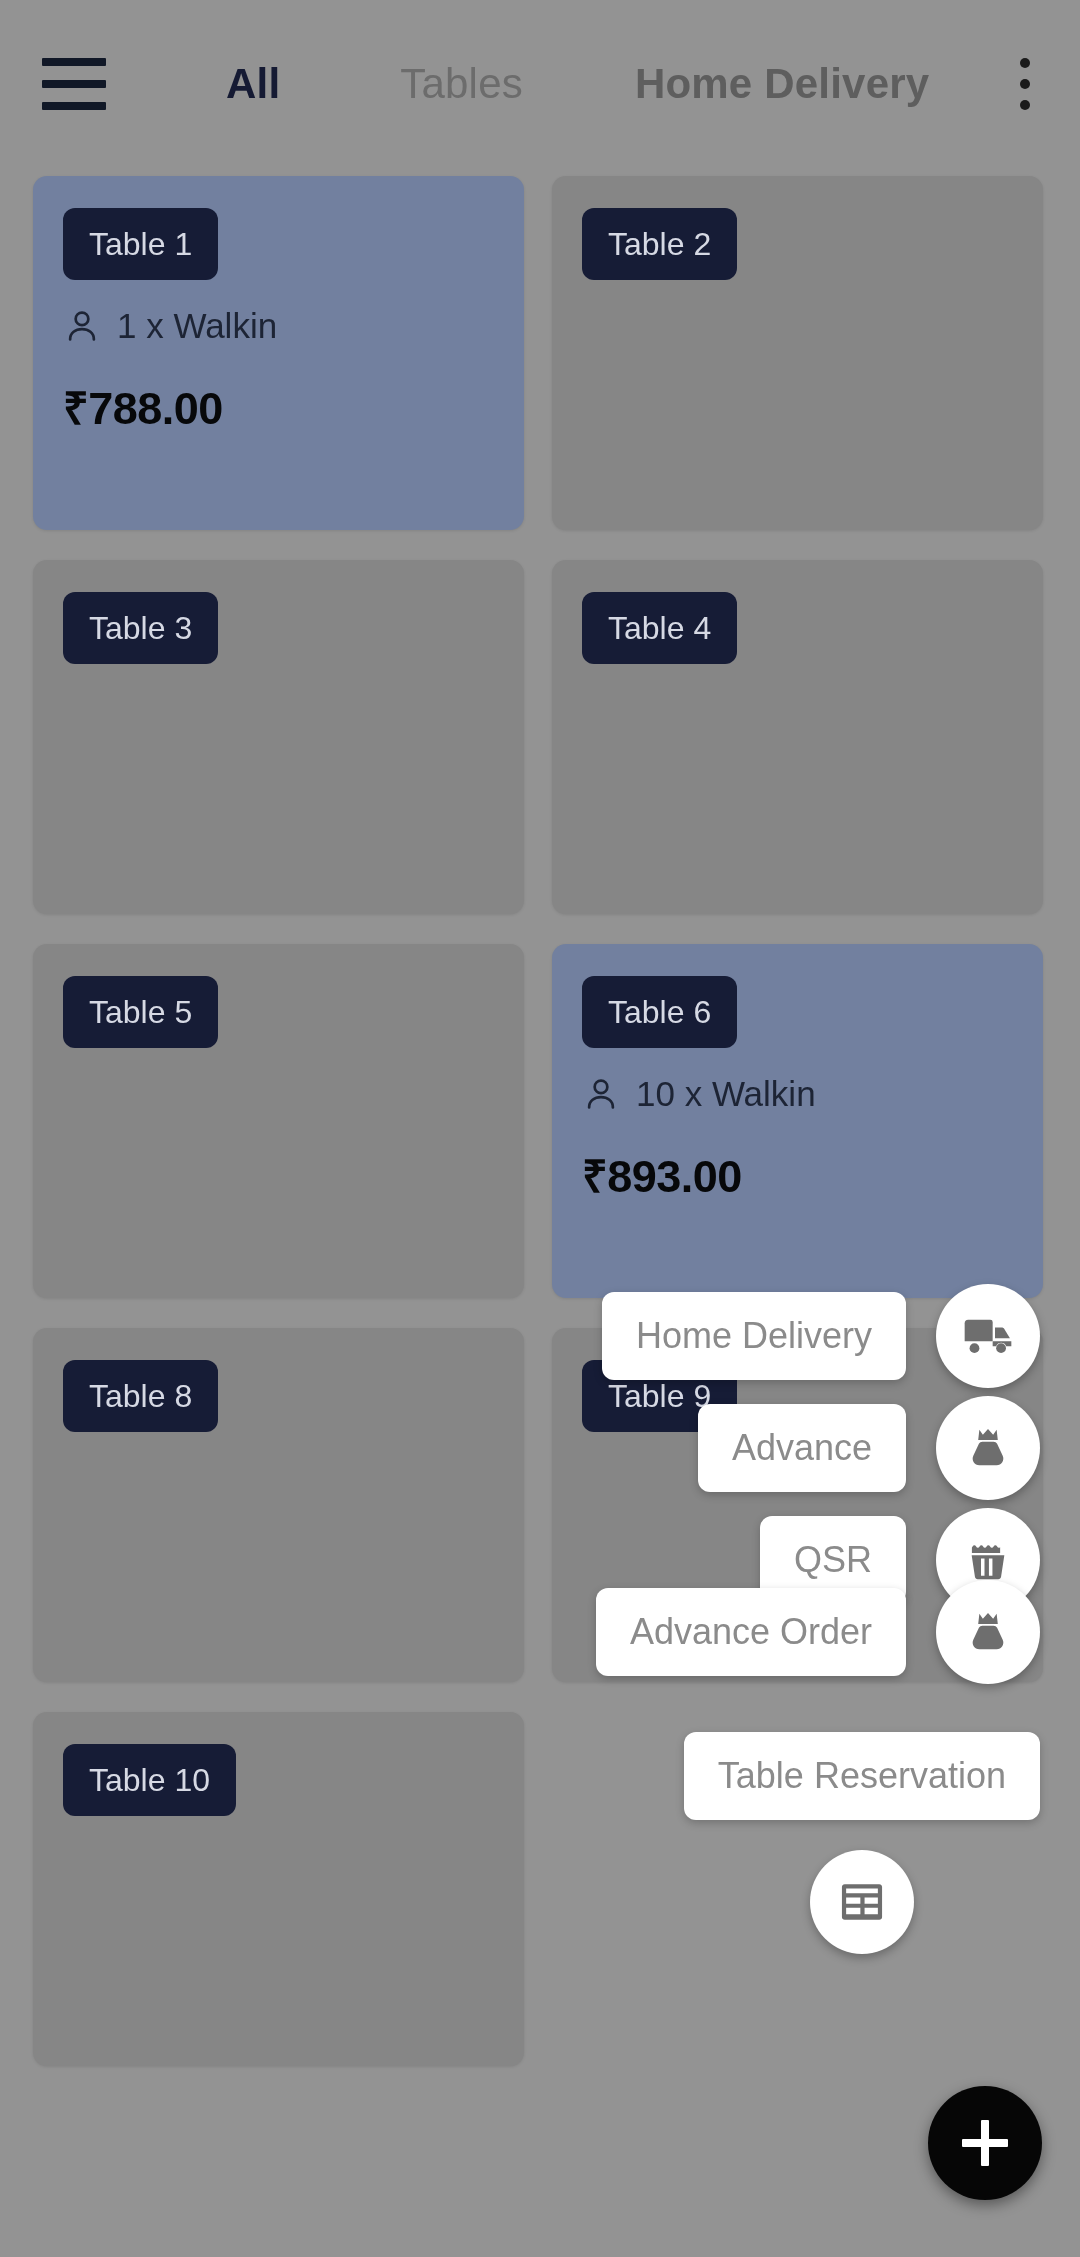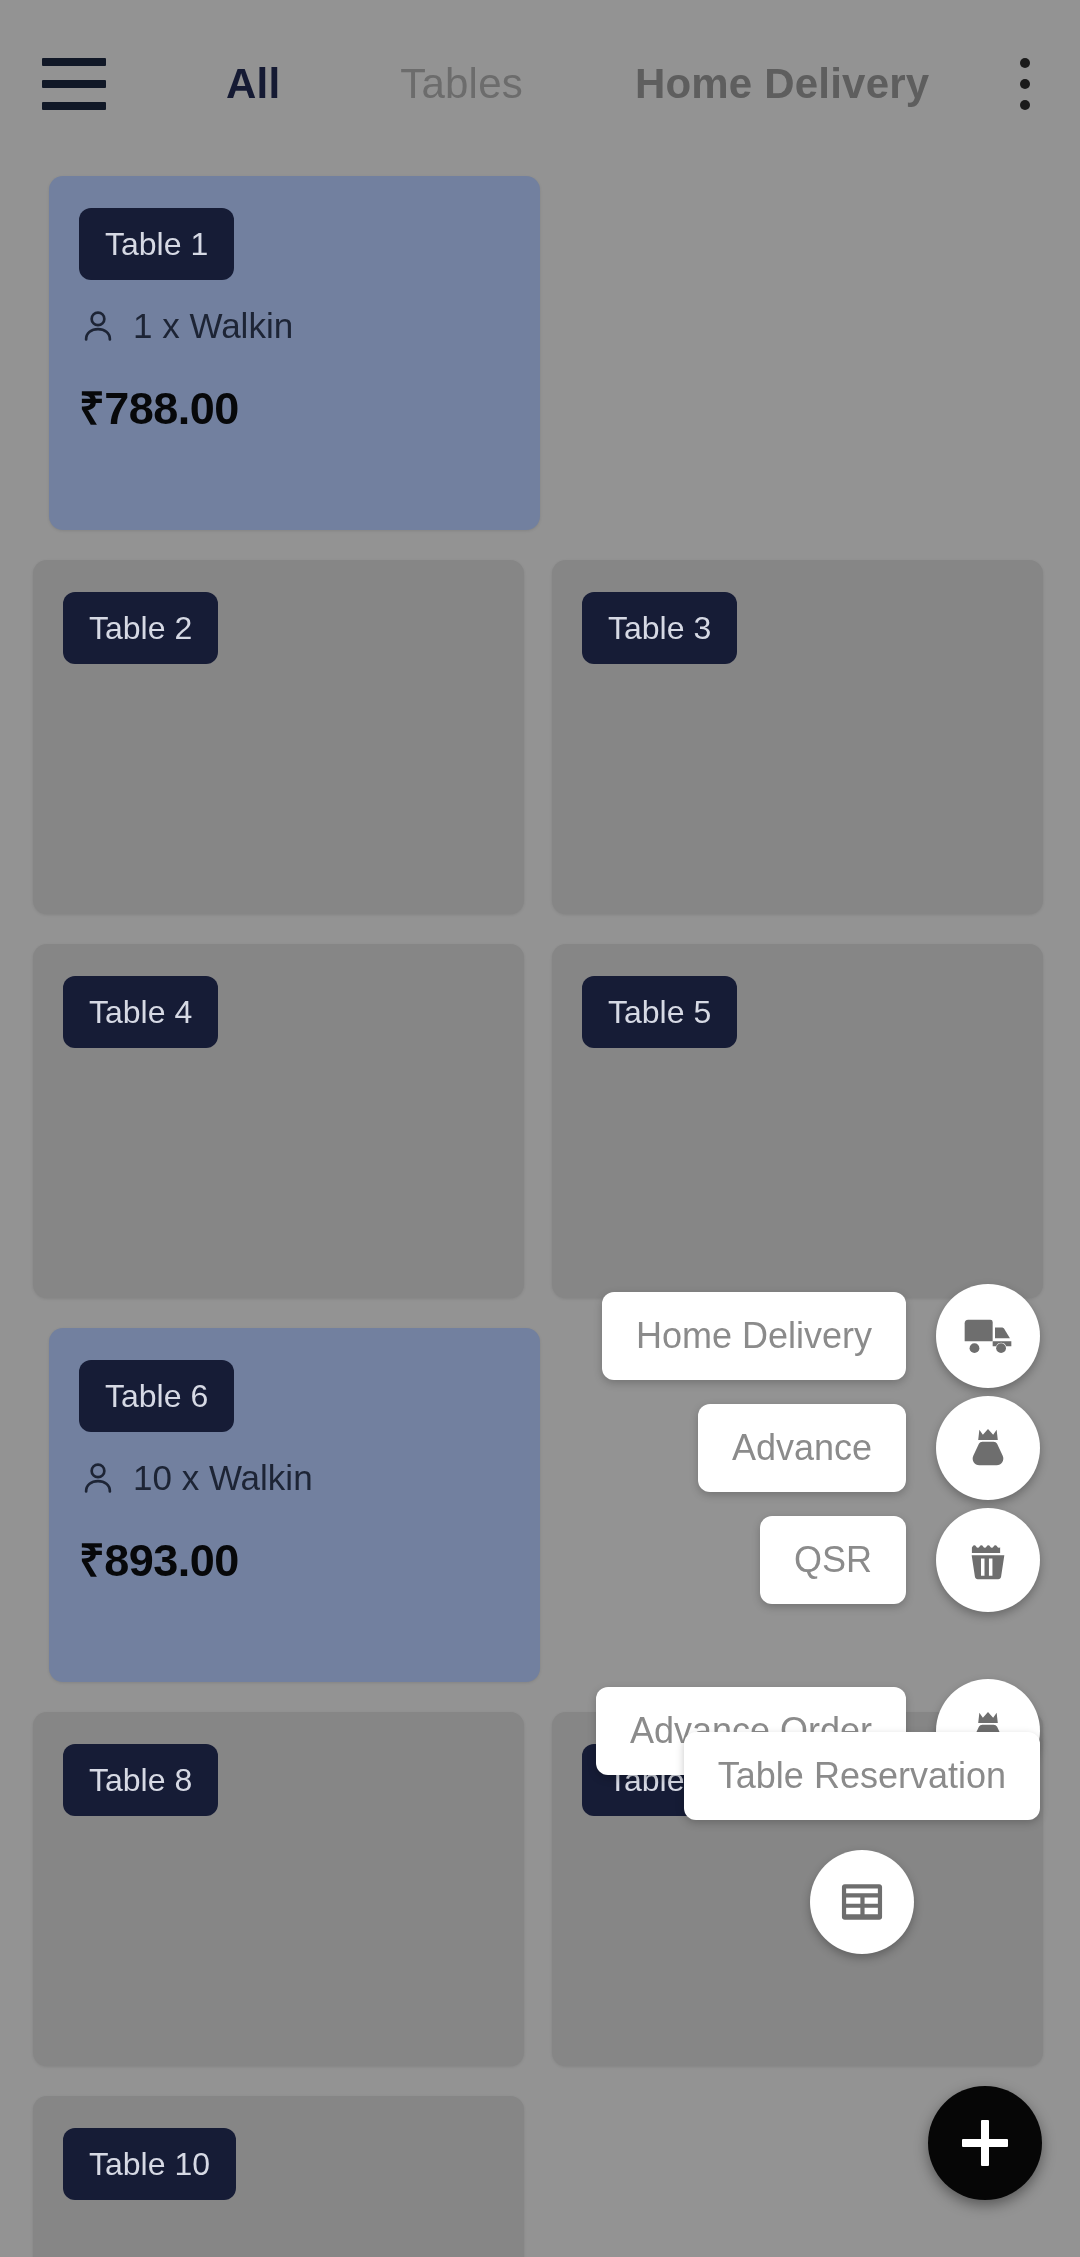--- a/index.html
+++ b/index.html
@@ -43,21 +43,21 @@
     position:absolute; top:176px; left:0; width:1080px;
     padding:0 33px; display:flex; flex-wrap:wrap;
     column-gap:28px; row-gap:30px;
   }
   .card{
     width:491px; height:354px;
     background:#868686; border-radius:14px;
     position:relative; cursor:pointer;
     box-shadow:0 1px 3px rgba(0,0,0,.10);
   }
-  .card.occupied{ background:#72809f;margin-left:16px; }
+  .card.occupied{ background:#72809f; }
 
   .badge{
     position:absolute; top:32px; left:30px;
     background:#161c36; color:#d6d9e4;
     font-size:32px; line-height:1;
     padding:20px 26px; border-radius:12px;
     white-space:nowrap;
   }
   .guests{
     position:absolute; top:130px; left:30px;
@@ -218,21 +218,21 @@
   <div class="sd-item" style="top:1508px;">
     <div class="sd-label">QSR</div>
     <div class="sd-btn">
       <svg viewBox="0 0 24 24">
         <path d="M5.4 6.2c.4-.7 1.1-.7 1.5 0 .4.7 1.1.7 1.5 0s1.1-.7 1.5 0c.4.7 1.1.7 1.5 0s1.1-.7 1.5 0c.4.7 1.1.7 1.5 0s1.1-.7 1.5 0c.35.6.9.7 1.3.3V9H5.1V6.6c.1-.1.2-.3.3-.4z"></path>
         <path d="M5 10h14l-1.4 9.2c-.1.6-.6 1-1.2 1H7.6c-.6 0-1.1-.4-1.2-1L5 10zm4 1.4v7.4h1.5v-7.4H9zm3.4 0v7.4h1.5v-7.4h-1.5z" fill-rule="evenodd"></path>
       </svg>
     </div>
   </div>
 
-  <div class="sd-item" style="top:1679px;">
+  <div class="sd-item" style="top:1580px;">
     <div class="sd-label">Advance Order</div>
     <div class="sd-btn">
       <svg viewBox="0 0 24 24">
         <path d="M8.3 4.2l1.5 2.1 2.2-2.4 2.2 2.4 1.5-2.1.5 4.4H7.8l.5-4.4z"></path>
         <path d="M9.6 9.3h4.8c.6 0 1.2.3 1.5.9l2.4 5.1c.9 1.9-.5 4.1-2.6 4.1H8.3c-2.1 0-3.5-2.2-2.6-4.1l2.4-5.1c.3-.6.9-.9 1.5-.9z"></path>
       </svg>
     </div>
   </div>
 
   <div class="sd-item" style="top:1732px;flex-direction:column;">

